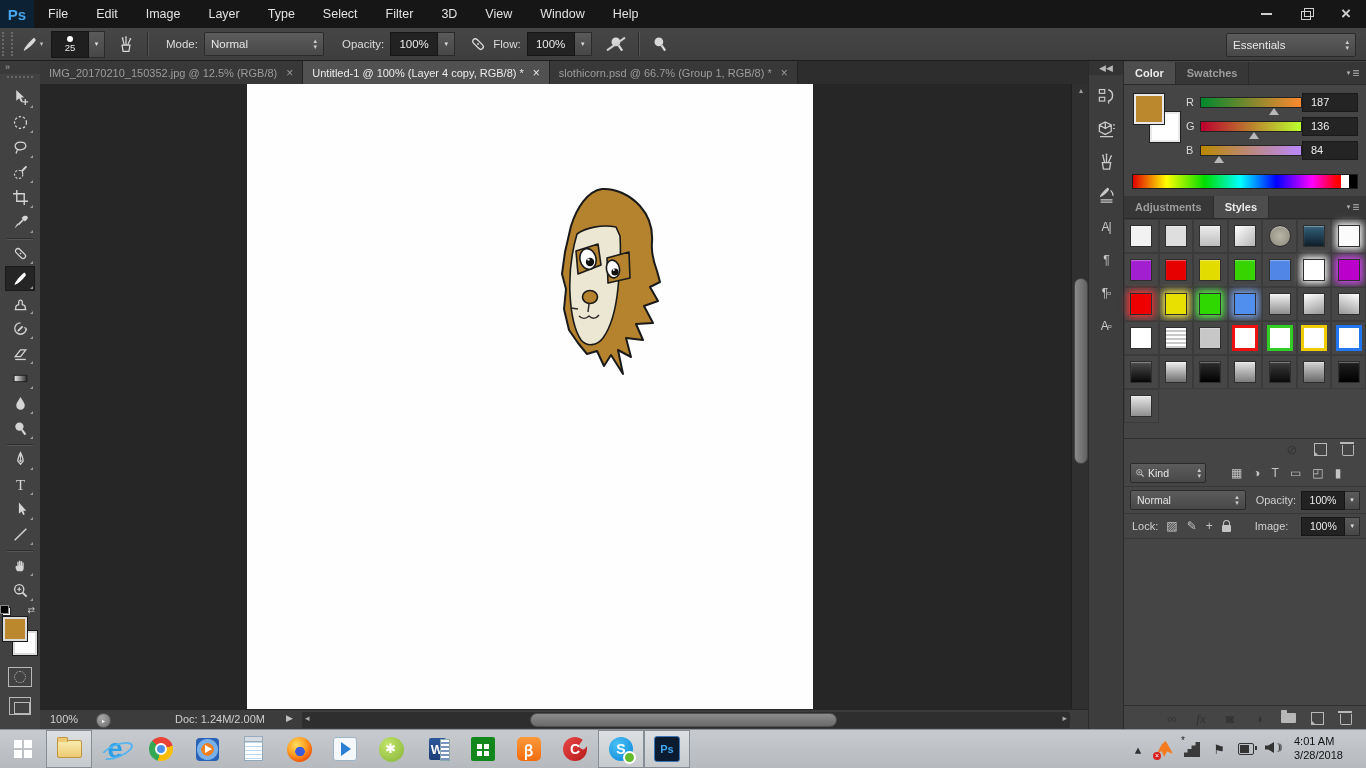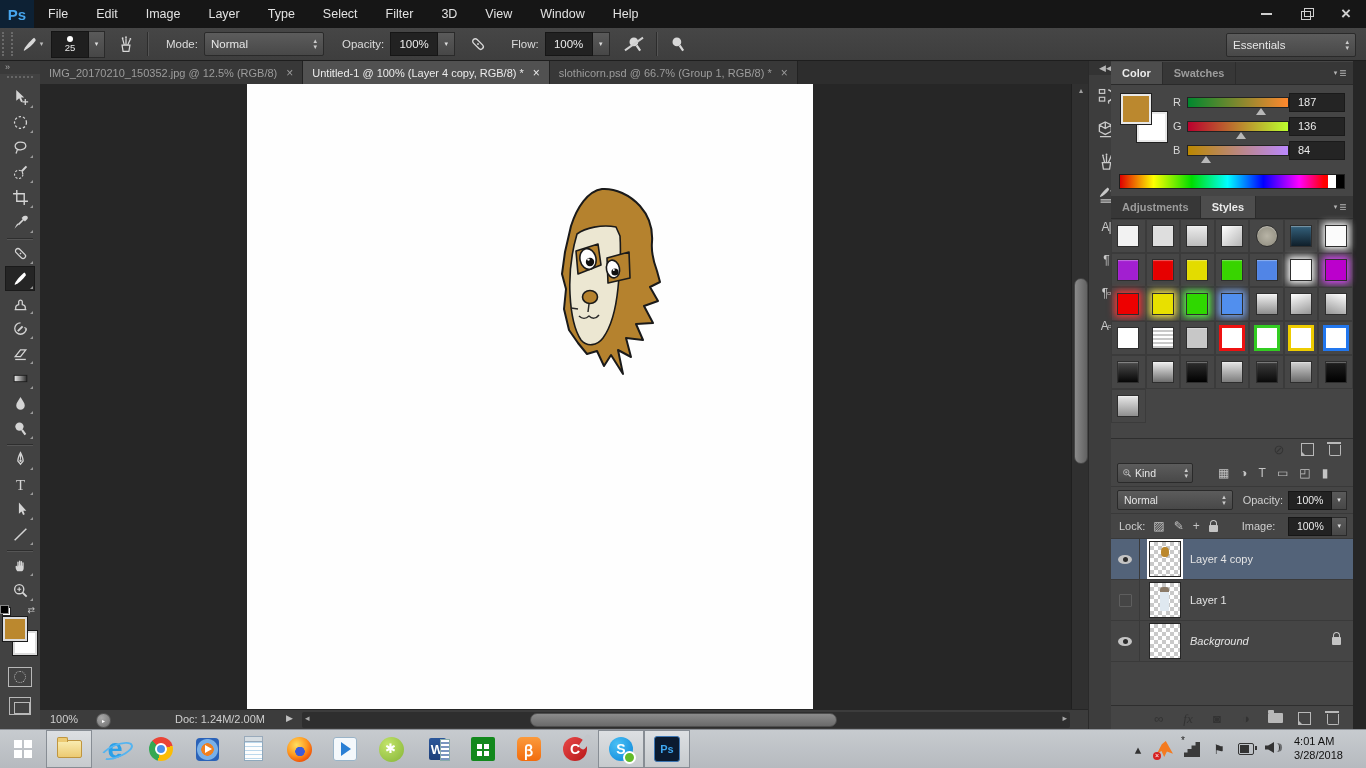--- a/index.html
+++ b/index.html
@@ -100,21 +100,21 @@
 
   
   .dockcol{position:absolute;top:61px;right:242px;width:34px;bottom:38px;background:#3d3d3d;border-left:1px solid #2a2a2a;border-right:1px solid #2a2a2a;}
   .dock-head{height:14px;background:#333;color:#b5b5b5;font-size:9px;text-align:center;line-height:14px;}
   .dock-icon{width:26px;height:26px;margin:7px auto 0;display:flex;align-items:center;justify-content:center;
     color:#c9c9c9;font-size:12px;}
   .dock-icon svg{width:19px;height:19px;}
   .dock-icon .glyph{letter-spacing:-1px;}
 
   
-  .panels{position:absolute;top:61px;right:13px;width:242px;bottom:38px;background:#454545;font-size:11px;}
+  .panels{position:absolute;top:61px;right:0;width:242px;bottom:38px;background:#454545;font-size:11px;}
   .panel{position:absolute;left:0;right:0;}
   .p-color{top:1px;height:133px;}
   .p-styles{top:135px;height:263px;}
   .p-layers{top:399px;bottom:0;}
   .ptabs{height:22px;background:#373737;display:flex;border-bottom:1px solid #2a2a2a;align-items:stretch;}
   .ptab{padding:0 11px;line-height:22px;color:#9c9c9c;border-right:1px solid #2c2c2c;font-weight:bold;font-size:11px;}
   .ptab.active{background:#4d4d4d;color:#ececec;}
   .pmenu{margin-left:auto;width:26px;display:flex;align-items:center;justify-content:center;color:#b5b5b5;}
   .pmenu::before{content:"▾";font-size:7px;margin-right:2px;}
   .pmenu::after{content:"≡";font-size:12px;}
@@ -443,21 +443,21 @@
     <span class="ob-label" style="margin-left:18px;">Opacity:</span>
     <div style="display:flex;">
       <div class="valbox">100%</div>
       <div class="val-dd"></div>
     </div>
     <div class="ob-tool airbrush" style="margin-left:8px;">
       <svg viewBox="0 0 16 16">
           <use href="#sym-spotheal"></use>
         </svg>
     </div>
-    <span class="ob-label" style="margin-left:18px;">Flow:</span>
+    <span class="ob-label" style="margin-left:0;">Flow:</span>
     <div style="display:flex;">
       <div class="valbox">100%</div>
       <div class="val-dd"></div>
     </div>
     <div class="ob-tool airbrush crossed" style="margin-left:10px;">
       <svg viewBox="0 0 16 16">
           <use href="#sym-dodge"></use>
         </svg>
     </div>
     <div class="ob-sep"></div>
@@ -911,47 +911,20 @@
             <span class="lp-ficon">✎</span>
             <span class="lp-ficon">+</span>
             <span class="lp-ficon ico-lock"></span>
           </div>
         <span class="lp-label" style="margin-left:16px;margin-right:5px;">Image:</span>
         <div style="display:flex;">
           <div class="valbox mini-valbox">100%</div>
           <div class="val-dd mini-dd"></div>
         </div>
       </div>
-      <div>
-
-      <div class="layer-row selected thumb-sloth">
-            <div class="eye-col">
-              <span class="eye"></span>
-            </div>
-            <div class="thumb checker"></div>
-            <span class="layer-name">Layer 4 copy</span>
-
-          </div>
-          <div class="layer-row eye-off thumb-figure">
-            <div class="eye-col">
-              <span class="eye"></span>
-            </div>
-            <div class="thumb checker"></div>
-            <span class="layer-name">Layer 1</span>
-
-          </div>
-          <div class="layer-row italic locked thumb-white">
-            <div class="eye-col">
-              <span class="eye"></span>
-            </div>
-            <div class="thumb checker"></div>
-            <span class="layer-name">Background</span>
-            <span class="lock"></span>
-          </div>
-        </div>
       <div class="layers-filler"></div>
       <div class="lp-bottom">
 
       <span class="ti">
             <span class="glyph">∞</span>
           </span>
           <span class="ti fx-glyph">
             <span class="glyph">fx</span>
           </span>
           <span class="ti">

